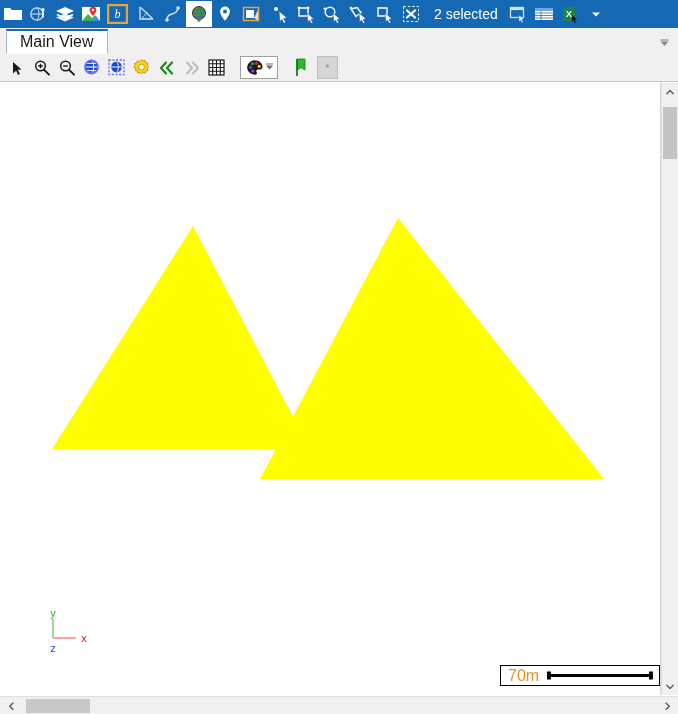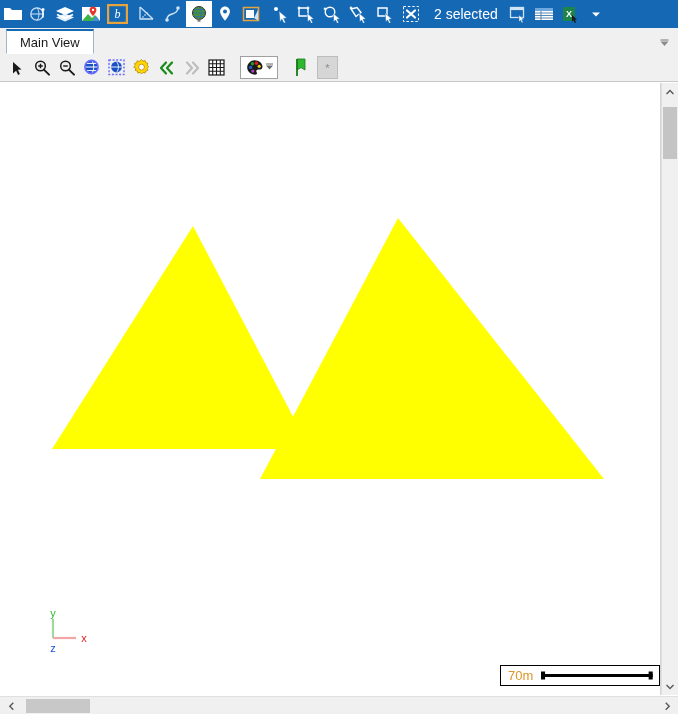--- a/index.html
+++ b/index.html
@@ -59,21 +59,21 @@
   #tab-main-view {
     height: 25px;
     padding: 0 13px;
     display: flex;
     align-items: center;
     background: #ffffff;
     border: 1px solid #9fb6cd;
     border-bottom: 1px solid #ffffff;
     border-top: 2px solid #1568b4;
     margin-left: 6px;
-    font-size: 13px;
+    font-size: 16px;
     color: #1a1a1a;
     box-sizing: border-box;
   }
   #tab-overflow {
     margin-left: auto;
     margin-right: 8px;
     margin-bottom: 5px;
     width: 12px; height: 12px;
     display: flex;
     align-items: center;
@@ -152,21 +152,21 @@
     left: 500px; top: 665px;
     width: 160px; height: 21px;
     background: #ffffff;
     border: 1px solid #000000;
     display: flex;
     align-items: center;
     box-sizing: border-box;
   }
   #scale-bar-label {
     color: #e0942a;
-    font-size: 13px;
+    font-size: 16px;
     padding-left: 7px;
     flex: 0 0 auto;
   }
   #scale-bar-graphic {
     flex: 1 1 auto;
     height: 13px;
     margin: 0 6px 0 8px;
   }
 
   

